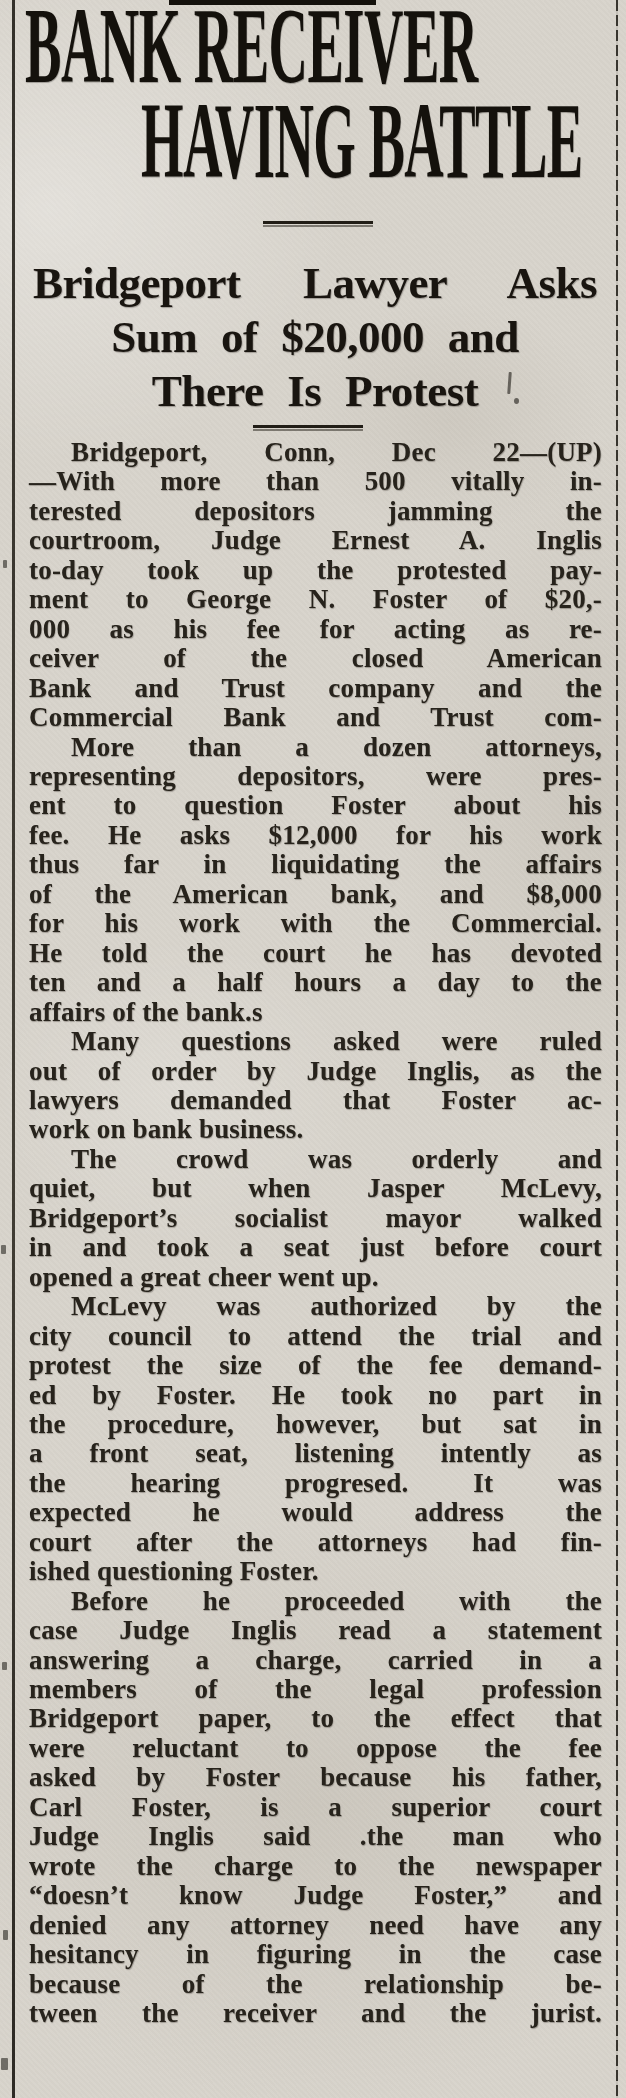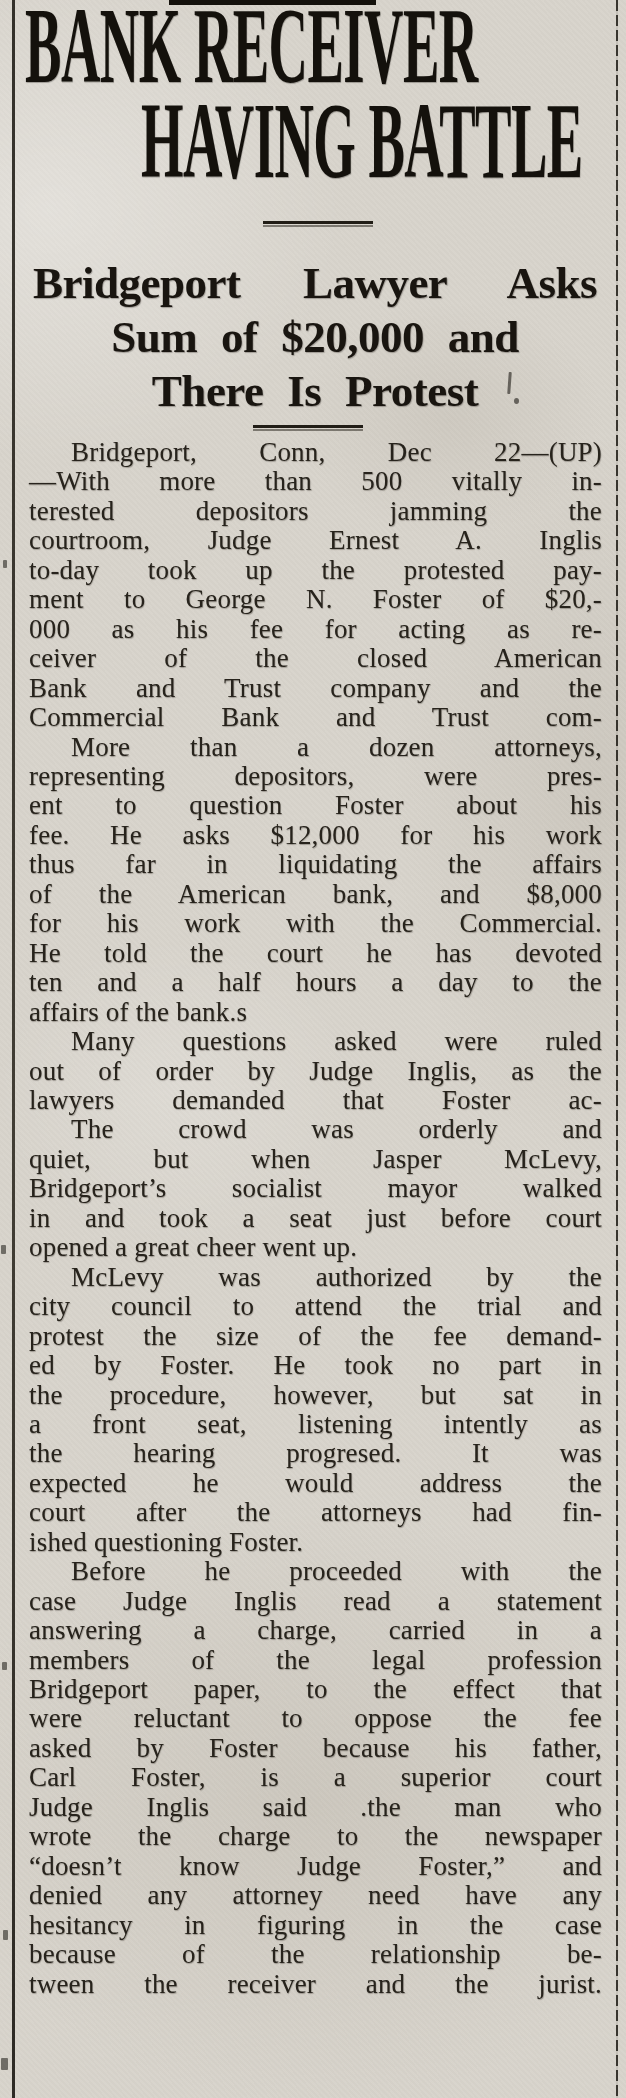--- a/index.html
+++ b/index.html
@@ -45,21 +45,21 @@
   .subhead {
     position:absolute; left:33px; top:232px; width:564px;
     font-weight:bold; font-size:45px; line-height:54px; letter-spacing:-0.5px;
     color:#191510; text-shadow:0.8px 0.8px 1px rgba(25,21,16,.30);margin-top:24px;
   }
   .sh-line { text-align:justify; text-align-last:justify; }
   .sh-line.centered { text-align:right; text-align-last:center; word-spacing:13px; }
 
   .article {
     position:absolute; left:29px; top:438px; width:573px;
-    font-size:27px; line-height:29.45px; font-weight:normal;
+    font-size:27px; line-height:29.45px; font-weight:bold;
     color:#27231c; letter-spacing:0.2px;
     text-shadow:0.6px 0.8px 0.9px rgba(39,35,28,.32);
   }
   .article .line { text-align:justify; text-align-last:justify; text-justify:inter-word; }
   .article .line.end { text-align-last:left; }
   .article .line.indent { text-indent:42px; }
 
   .tick {
     position:absolute; background:rgba(30,27,21,.60); border-radius:1px;
   }
@@ -114,20 +114,21 @@
         <div class="line">of the American bank, and $8,000</div>
         <div class="line">for his work with the Commercial.</div>
         <div class="line">He told the court he has devoted</div>
         <div class="line">ten and a half hours a day to the</div>
         <div class="line end">affairs of the bank.s</div>
       </div>
       <div>
         <div class="line indent">Many questions asked were ruled</div>
         <div class="line">out of order by Judge Inglis, as the</div>
         <div class="line">lawyers demanded that Foster ac-</div>
+        <div class="line end">work on bank business.</div>
       </div>
       <div>
         <div class="line indent">The crowd was orderly and</div>
         <div class="line">quiet, but when Jasper McLevy,</div>
         <div class="line">Bridgeport’s socialist mayor walked</div>
         <div class="line">in and took a seat just before court</div>
         <div class="line end">opened a great cheer went up.</div>
       </div>
       <div>
         <div class="line indent">McLevy was authorized by the</div>

